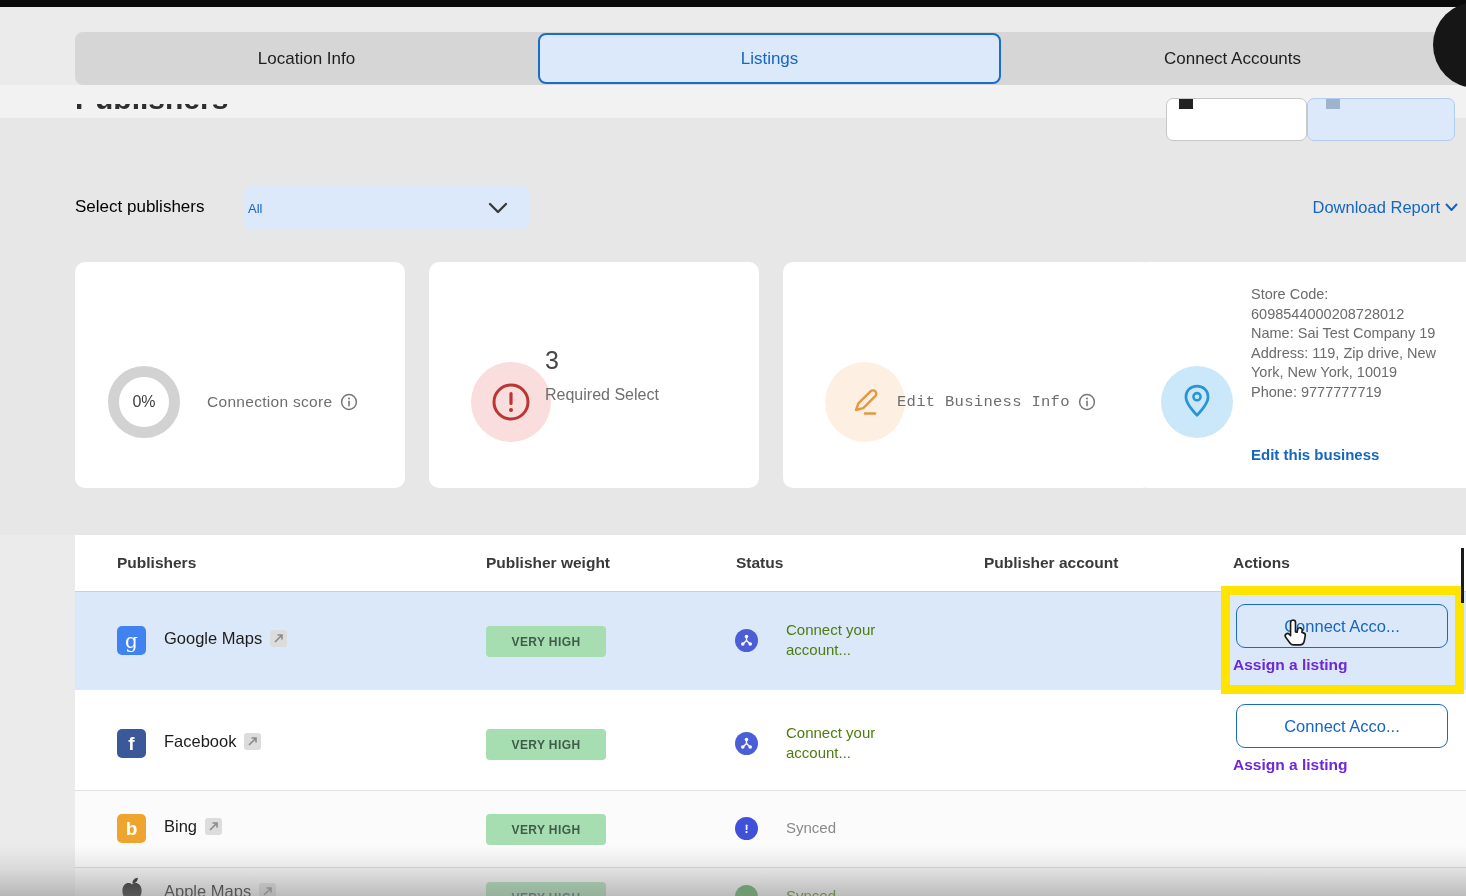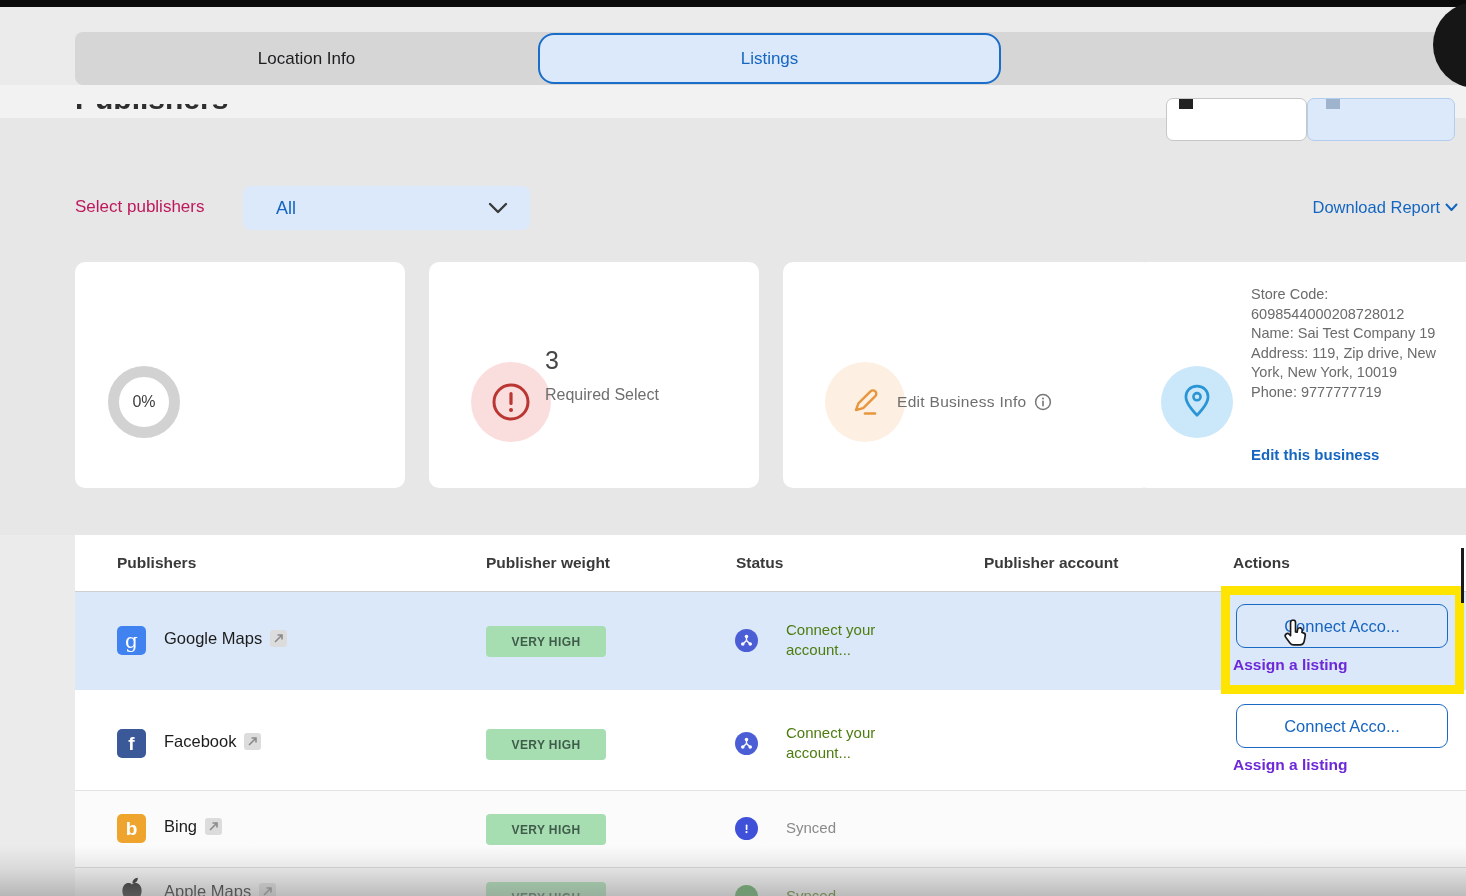--- a/index.html
+++ b/index.html
@@ -7,53 +7,53 @@
               font-family:"Liberation Sans","DejaVu Sans",sans-serif; }
   .abs { position:absolute; }
   #stage { position:relative; width:1466px; height:896px; background:#ebebeb; }
 
   
   #top-black { left:0; top:0; width:1466px; height:7px; background:#0b0b0b; }
   #tabbar { left:75px; top:32px; width:1391px; height:53px; background:#d6d6d6;
             border-radius:8px 0 0 8px; display:flex; }
   .tab { flex:0 0 463px; display:flex; align-items:center; justify-content:center;
          font-size:17px; color:#1d1d1f; cursor:pointer; }
-  .tab.active { background:#dbe9fa; border:2px solid #1a6dc9; border-radius:16px;
+  .tab.active { background:#dbe9fa; border:2px solid #1a6dc9; border-radius:8px;
                 color:#1766c2; height:51px; margin-top:1px; }
   #cam-bubble { left:1433px; top:2px; width:86px; height:86px; border-radius:50%;
                 background:#161616; }
 
   
   #band { left:0; top:85px; width:1466px; height:33px; background:#f2f2f2; }
   #page-heading { left:75px; top:80px; font-size:30px; font-weight:bold; color:#2e2e2e;
                   clip-path: inset(24px 0 0 0); line-height:38px; }
   #gray-section { left:0; top:118px; width:1466px; height:417px; background:#e7e7e7; }
 
   
   .view-toggle { top:98px; height:43px; border-radius:7px; background:#fff; border:1px solid #c7c7c7; }
   #view-toggle-1 { left:1166px; width:141px; }
   #view-toggle-2 { left:1307px; width:148px; background:#dbe9fb; border:1px solid #b3cdf0; }
   .toggle-stub { position:absolute; top:0; width:14px; height:10px; }
   #view-toggle-1 .toggle-stub { left:12px; background:#222; }
   #view-toggle-2 .toggle-stub { left:18px; background:#9fb4cc; }
 
   
-  #select-label { left:75px; top:197px; font-size:17px; color:#be185d; }
+  #select-label { left:75px; top:197px; font-size:17px; color:#000000; }
   #publisher-select { left:243px; top:186px; width:287px; height:44px; background:#dbe9fb;
                       border-radius:8px; display:flex; align-items:center; cursor:pointer; }
-  #publisher-select .val { margin-left:33px; font-size:18px; color:#1665c0; }
+  #publisher-select .val { margin-left:5px; font-size:13px; color:#1665c0; }
   #publisher-select svg { position:absolute; right:22px; top:16px; }
   #download-report { top:198px; right:8px; font-size:16.5px; color:#1566c1; cursor:pointer;
                      display:flex; align-items:center; gap:5px; }
 
   
   .card { top:262px; height:226px; background:#fff; border-radius:10px; }
   #card-score { left:75px; width:330px; }
   #card-actions { left:429px; width:330px; }
-  #card-edit { left:783px; width:369px; }
+  #card-edit { left:783px; width:369px;font-family:Liberation Mono, monospace; }
   #card-biz { left:1137px; width:340px; }
   .ring { position:absolute; left:33px; top:104px; width:72px; height:72px; border-radius:50%;
           border:11px solid #d2d2d2; background:#fff; display:flex; align-items:center; justify-content:center;
           font-size:16px; color:#3e3e3e; }
   .card-label { position:absolute; font-size:15.5px; color:#6e6e6e; letter-spacing:.3px;
                 display:flex; align-items:center; gap:8px; }
   .big-circle { position:absolute; left:42px; top:100px; width:80px; height:80px; border-radius:50%;
                 display:flex; align-items:center; justify-content:center; }
   #card-actions .big-circle { background:#fadedd; }
   #card-edit .big-circle { background:#fdf0e3; }
@@ -102,20 +102,21 @@
     background:linear-gradient(to bottom, rgba(150,150,150,0) 0%, rgba(150,150,150,.20) 45%, rgba(140,140,140,.55) 100%); }
 </style>
 </head>
 <body>
 
 <div id="stage">
 
   <div id="tabbar" class="abs">
     <div class="tab">Location Info</div>
     <div class="tab active">Listings</div>
+    <div class="tab">Connect Accounts</div>
   </div>
 
   <div id="band" class="abs"></div>
   <div id="page-heading" class="abs">Publishers</div>
   <div id="gray-section" class="abs"></div>
 
   <div id="view-toggle-1" class="abs view-toggle">
     <span class="toggle-stub"></span>
   </div>
   <div id="view-toggle-2" class="abs view-toggle">
@@ -132,20 +133,28 @@
   <div id="download-report" class="abs">
     <span>Download Report</span>
     <svg width="13" height="9" viewBox="0 0 13 9">
       <polyline points="1.5,1.5 6.5,7 11.5,1.5" fill="none" stroke="#1566c1" stroke-width="2" stroke-linecap="round" stroke-linejoin="round"></polyline>
     </svg>
   </div>
 
   <div id="card-score" class="abs card">
     <div class="ring">
       <span>0%</span>
+    </div>
+    <div class="card-label" style="left:132px; top:104px; height:72px;">
+      <span>Connection score</span>
+      <svg width="18" height="18" viewBox="0 0 18 18">
+        <circle cx="9" cy="9" r="7.4" fill="none" stroke="#777" stroke-width="1.5"></circle>
+        <circle cx="9" cy="5.6" r="1" fill="#777"></circle>
+        <rect x="8.2" y="7.6" width="1.6" height="6" rx="0.8" fill="#777"></rect>
+      </svg>
     </div>
   </div>
 
   <div id="card-actions" class="abs card">
     <div class="big-circle">
       <svg width="42" height="42" viewBox="0 0 42 42">
         <circle cx="21" cy="21" r="17" fill="none" stroke="#b93632" stroke-width="3"></circle>
         <rect x="19.4" y="11" width="3.2" height="13" rx="1.6" fill="#b93632"></rect>
         <circle cx="21" cy="29" r="2" fill="#b93632"></circle>
       </svg>

